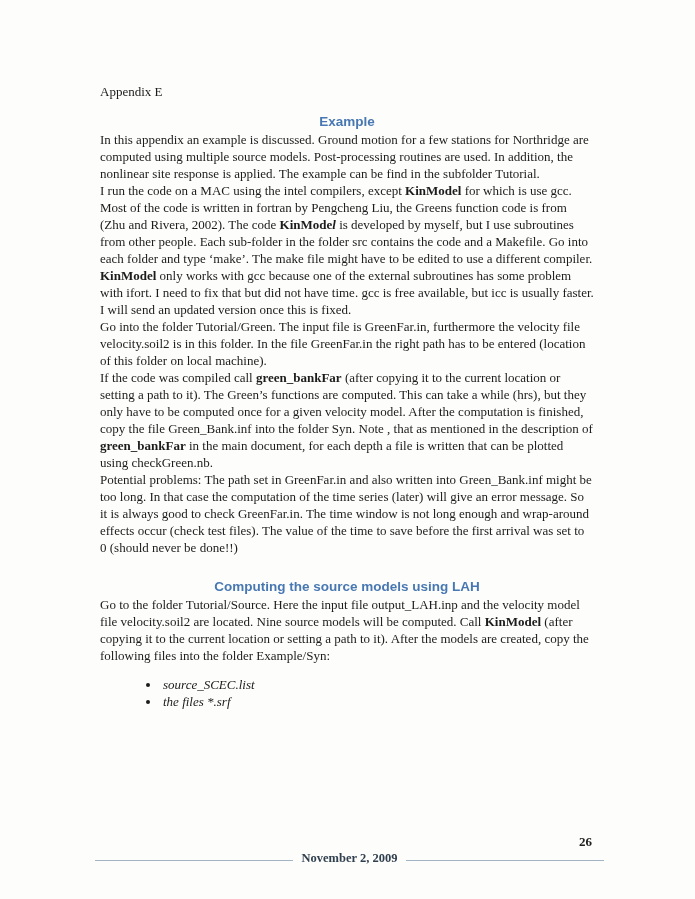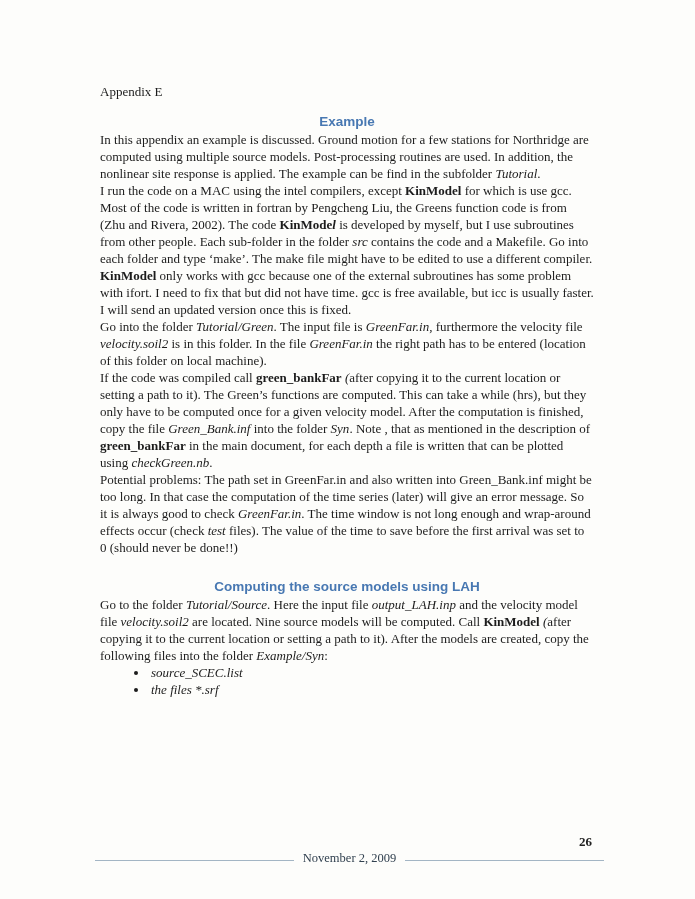--- a/index.html
+++ b/index.html
@@ -29,25 +29,25 @@
     font-size: 13.5px;
     line-height: 17px;
     color: var(--accent, #4878b2);
     margin-top: 22px;
     margin-bottom: 1px;
     text-align: center;
   }
   .section-heading:first-child { margin-top: 13px; }
   .para { margin: 0; }
   .run-b  { font-weight: bold; margin-top: 47px; }
-  .run-i  { font-style: italic; }
+  .run-i  { }
   .run-bi { font-weight: bold; font-style: italic; }
   .run-u  { }
   ul.bullets {
-    margin: 0; padding: 0 0 0 49px;
+    margin: 12px; padding: 0 0 0 49px;
     list-style: disc;
   }
   ul.bullets li {
     font-style: italic;
     padding-left: 2px;
   }
   
   .footer-rule {
     position: absolute;
     left: 95px; top: 860px;
@@ -56,20 +56,21 @@
     z-index: 1;
   }
   .footer-date-wrap {
     position: absolute;
     left: 95px; top: 850px;
     width: 509px;
     text-align: center;
     z-index: 2;
     font-size: 12.5px; line-height: 17px;
     color: var(--footer-text, #31404f);
+    font-weight: bold;
   }
   .footer-date-wrap span {
     background: var(--page-bg, #fdfdfb);
     padding: 0 9px;
   }
   .page-number {
     position: absolute;
     top: 833px; right: 103px;
     font-size: 13px; line-height: 17px;
     color: #222;

